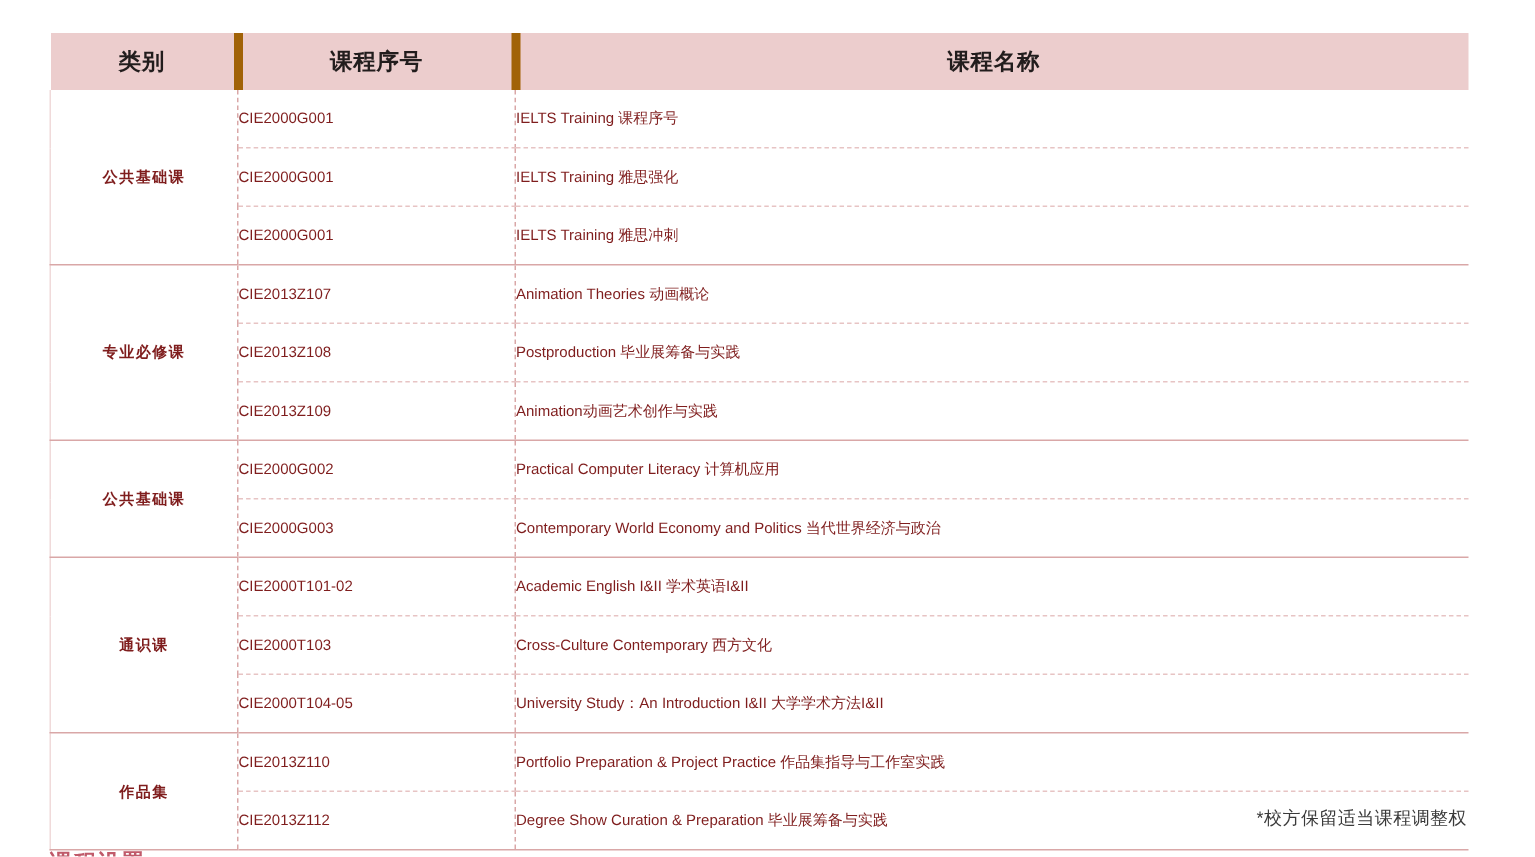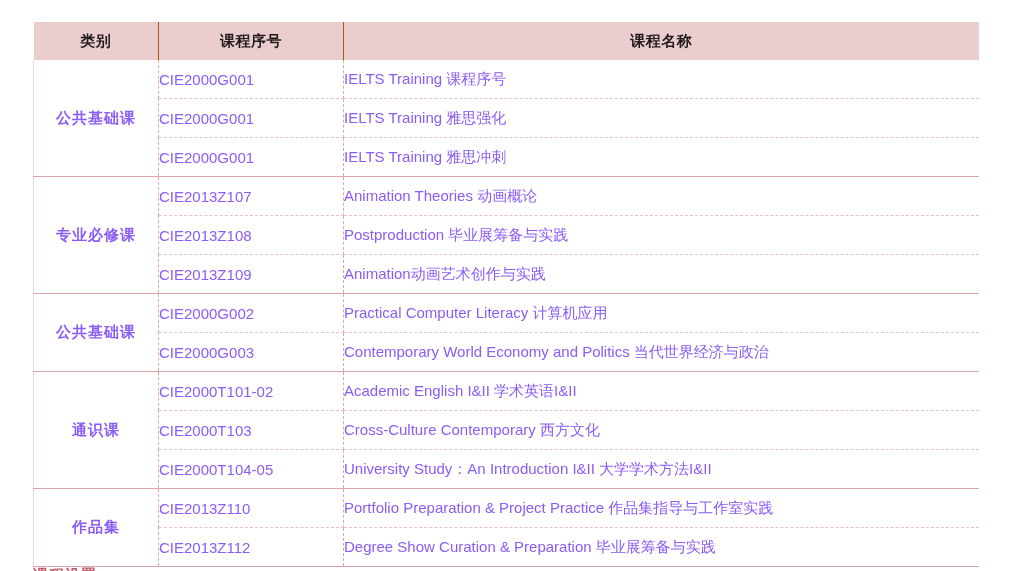--- a/index.html
+++ b/index.html
@@ -33,29 +33,29 @@
     table-layout: fixed;
   }
   table.course-table th {
     background: #eccdcd;
     color: #221d1d;
     font-size: 15px;
     font-weight: bold;
     text-align: center;
     height: 38px;
     padding: 0;
-    border-right: 1px solid #a16207;
+    border-right: 6px solid #a16207;
     letter-spacing: 0.5px;
   }
   table.course-table th:last-child {
     border-right: none;
   }
   table.course-table td {
-    font-size: 15px;
-    color: #8b5cf6;
+    font-size: 10px;
+    color: #7f1d1d;
     height: 38px;
     padding: 0;
     background: #ffffff;
   }
   .col-cat { width: 125px; }
   .col-code { width: 185px; }
   .col-name { width: 635px; }
 
   td.cat-cell {
     text-align: center;
@@ -193,15 +193,16 @@
         </tr>
         <tr class="group-end last-row">
           <td class="code-cell">CIE2013Z112</td>
           <td class="name-cell">Degree Show Curation &amp; Preparation 毕业展筹备与实践</td>
         </tr>
 
       </tbody>
     </table>
   </div>
 
+  <div class="note">*校方保留适当课程调整权</div>
   <div class="footer-strip">课程设置</div>
 
 </div>
 
 </body></html>

